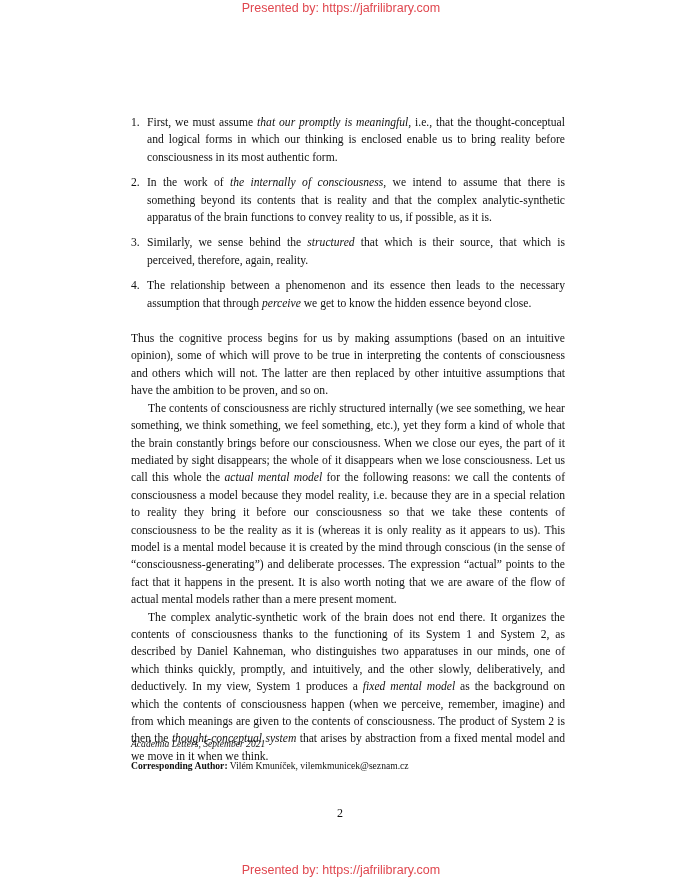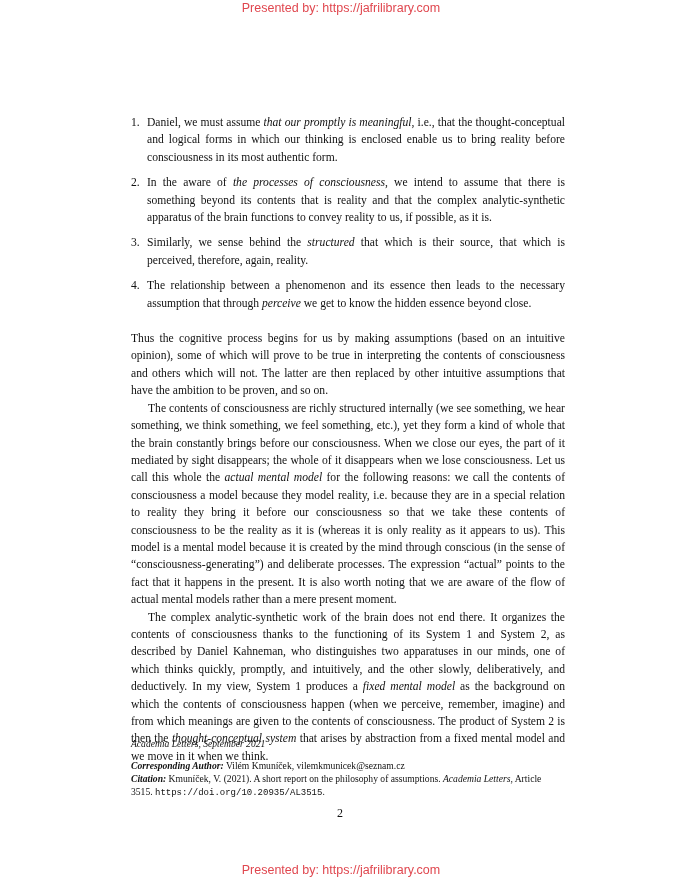--- a/index.html
+++ b/index.html
@@ -14,39 +14,39 @@
   ol.assumptions li { position: relative; padding-left: 16px; margin-bottom: 8px; text-align: justify; }
   ol.assumptions li .num { position: absolute; left: 0; top: 0; }
   .body-text p { margin: 0; text-align: justify; }
   .body-text p.indent { text-indent: 17px; }
   .body-text { margin-top: 18px; }
   .footer { position: absolute; left: 131px; top: 737px; width: 434px;
     font-family: "Liberation Serif", serif; font-size: 9.6px; line-height: 13px; }
   .footer .row1 { display: flex; justify-content: space-between; }
   .footer .journal { font-style: italic; }
   .footer .corr { margin-top: 9px; }
-  .footer b { font-weight: bold; font-style: italic; }
+  .footer b { font-weight: bold; }
   .mono { font-family: "Liberation Mono", monospace; font-size: 9px; }
   .pagenum { position: absolute; left: 0; width: 680px; top: 806px; text-align: center;
     font-family: "Liberation Serif", serif; font-size: 12px; }
 </style>
 </head>
 <body>
 
 <div class="banner top">Presented by: https://jafrilibrary.com</div>
 
 <div class="page">
   <ol class="assumptions">
     <li>
       <span class="num">1.</span>
-      <span>Daniel, we must assume </span><em>that our promptly is meaningful</em><span>, i.e., that the thought-conceptual and logical forms in which our thinking is enclosed enable us to bring reality before consciousness in its most authentic form.</span>
+      <span>First, we must assume </span><em>that our promptly is meaningful</em><span>, i.e., that the thought-conceptual and logical forms in which our thinking is enclosed enable us to bring reality before consciousness in its most authentic form.</span>
     </li>
     <li>
       <span class="num">2.</span>
-      <span>In the aware of </span><em>the processes of consciousness</em><span>, we intend to assume that there is something beyond its contents   that is reality   and that the complex analytic-synthetic apparatus of the brain functions to convey reality to us, if possible, as it is.</span>
+      <span>In the work of </span><em>the internally of consciousness</em><span>, we intend to assume that there is something beyond its contents   that is reality   and that the complex analytic-synthetic apparatus of the brain functions to convey reality to us, if possible, as it is.</span>
     </li>
     <li>
       <span class="num">3.</span>
       <span>Similarly, we sense behind the </span><em>structured</em><span> that which is their source, that which is perceived, therefore, again, reality.</span>
     </li>
     <li>
       <span class="num">4.</span>
       <span>The relationship between a phenomenon and its essence then leads to the necessary assumption that through </span><em>perceive</em><span> we get to know the hidden essence beyond close.</span>
     </li>
   </ol>
@@ -58,20 +58,17 @@
   </div>
 </div>
 
 <div class="footer">
   <div class="row1">
     <span class="journal">Academia Letters, September 2021</span>
   </div>
   <div class="corr">
     <b>Corresponding Author:</b><span> Vilém Kmuníček, vilemkmunicek@seznam.cz</span>
   </div>
-  <div>
-    <b>Citation:</b><span> Kmuníček, V. (2021).  A short report on the philosophy of assumptions. </span><em>Academia Letters</em><span>, Article 3515. </span><span class="mono">https://doi.org/10.20935/AL3515</span><span>.</span>
-  </div>
 </div>
 
 <div class="pagenum">2</div>
 
 <div class="banner bottom">Presented by: https://jafrilibrary.com</div>
 
 </body></html>

